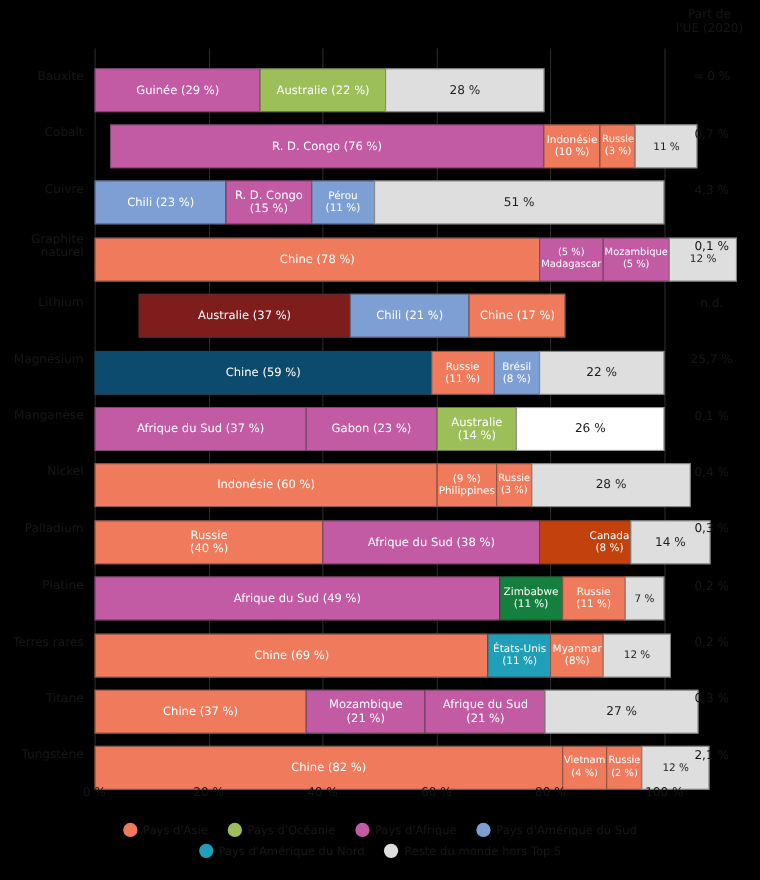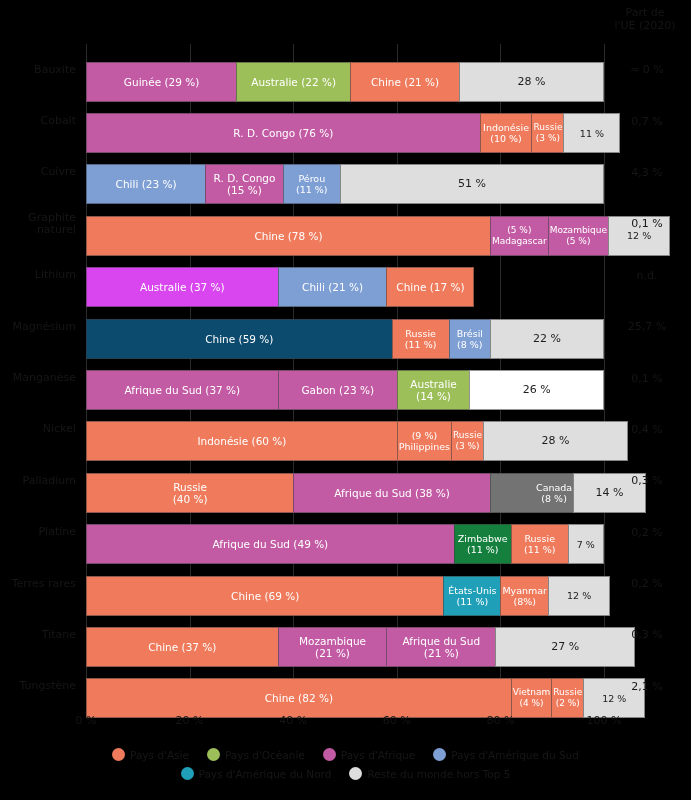--- a/index.html
+++ b/index.html
@@ -229,29 +229,26 @@
         <div class="gridline" style="left: 100%;"></div>
       </div>
     <div class="rows">
         <div class="row" style="top: 5.69231px;">
           <div class="seg" style="flex: 0 0 29%; background: rgb(194, 91, 164);">
             <span class="lbl">Guinée (29 %)</span>
           </div>
           <div class="seg" style="flex: 0 0 22%; background: rgb(157, 191, 90);">
             <span class="lbl">Australie (22 %)</span>
           </div>
-          <div class="seg" style="flex: 0 0 21%; background: rgb(239, 123, 92);">
-            <span class="lbl">Chine (21 %)</span>
-          </div>
           <div class="seg rest" style="flex: 0 0 28%; background: rgb(222, 222, 223);">
             <span class="lbl">28 %</span>
           </div>
         </div>
         <div class="row" style="top: 57.0769px;">
-          <div class="seg" style="flex: 0 0 76%; background: rgb(194, 91, 164);">
+          <div class="seg" style="flex: 0 0 76%; background: rgb(194, 91, 164); margin-left: 14px;">
             <span class="lbl">R. D. Congo (76 %)</span>
           </div>
           <div class="seg" style="flex: 0 0 10%; background: rgb(239, 123, 92);">
             <span class="lbl" style="font-size: 9.5px; line-height: 11px;">Indonésie
 (10 %)</span>
           </div>
           <div class="seg" style="flex: 0 0 3%; background: rgb(239, 123, 92);">
             <span class="lbl" style="font-size: 9px; line-height: 11px;">Russie
 (3 %)</span>
           </div>
@@ -285,21 +282,21 @@
           </div>
           <div class="seg" style="flex: 0 0 5%; background: rgb(194, 91, 164);">
             <span class="lbl" style="font-size: 9px; line-height: 11px;">Mozambique
 (5 %)</span>
           </div>
           <div class="seg rest" style="flex: 0 0 12%; background: rgb(222, 222, 223);">
             <span class="lbl" style="font-size: 9.5px; line-height: 11px;">12 %</span>
           </div>
         </div>
         <div class="row" style="top: 211.231px;">
-          <div class="seg" style="flex: 0 0 37%; background: #d946ef;">
+          <div class="seg" style="flex: 0 0 37%; background: #7f1d1d; margin-left: 40px;">
             <span class="lbl">Australie (37 %)</span>
           </div>
           <div class="seg" style="flex: 0 0 21%; background: rgb(126, 159, 212);">
             <span class="lbl">Chili (21 %)</span>
           </div>
           <div class="seg" style="flex: 0 0 17%; background: rgb(239, 123, 92);">
             <span class="lbl">Chine (17 %)</span>
           </div>
         </div>
         <div class="row" style="top: 262.615px;">
@@ -350,21 +347,21 @@
           </div>
         </div>
         <div class="row" style="top: 416.769px;">
           <div class="seg" style="flex: 0 0 40%; background: rgb(239, 123, 92);">
             <span class="lbl">Russie
 (40 %)</span>
           </div>
           <div class="seg" style="flex: 0 0 38%; background: rgb(194, 91, 164);">
             <span class="lbl">Afrique du Sud (38 %)</span>
           </div>
-          <div class="seg" style="flex: 0 0 8%; background: #737373; padding-left: 44px;">
+          <div class="seg" style="flex: 0 0 8%; background: #c2410c; padding-left: 44px;">
             <span class="lbl" style="font-size: 9.5px; line-height: 11px;">Canada
 (8 %)</span>
           </div>
           <div class="seg rest" style="flex: 0 0 14%; background: rgb(222, 222, 223);">
             <span class="lbl">14 %</span>
           </div>
         </div>
         <div class="row" style="top: 468.154px;">
           <div class="seg" style="flex: 0 0 71%; background: rgb(194, 91, 164);">
             <span class="lbl">Afrique du Sud (49 %)</span>

